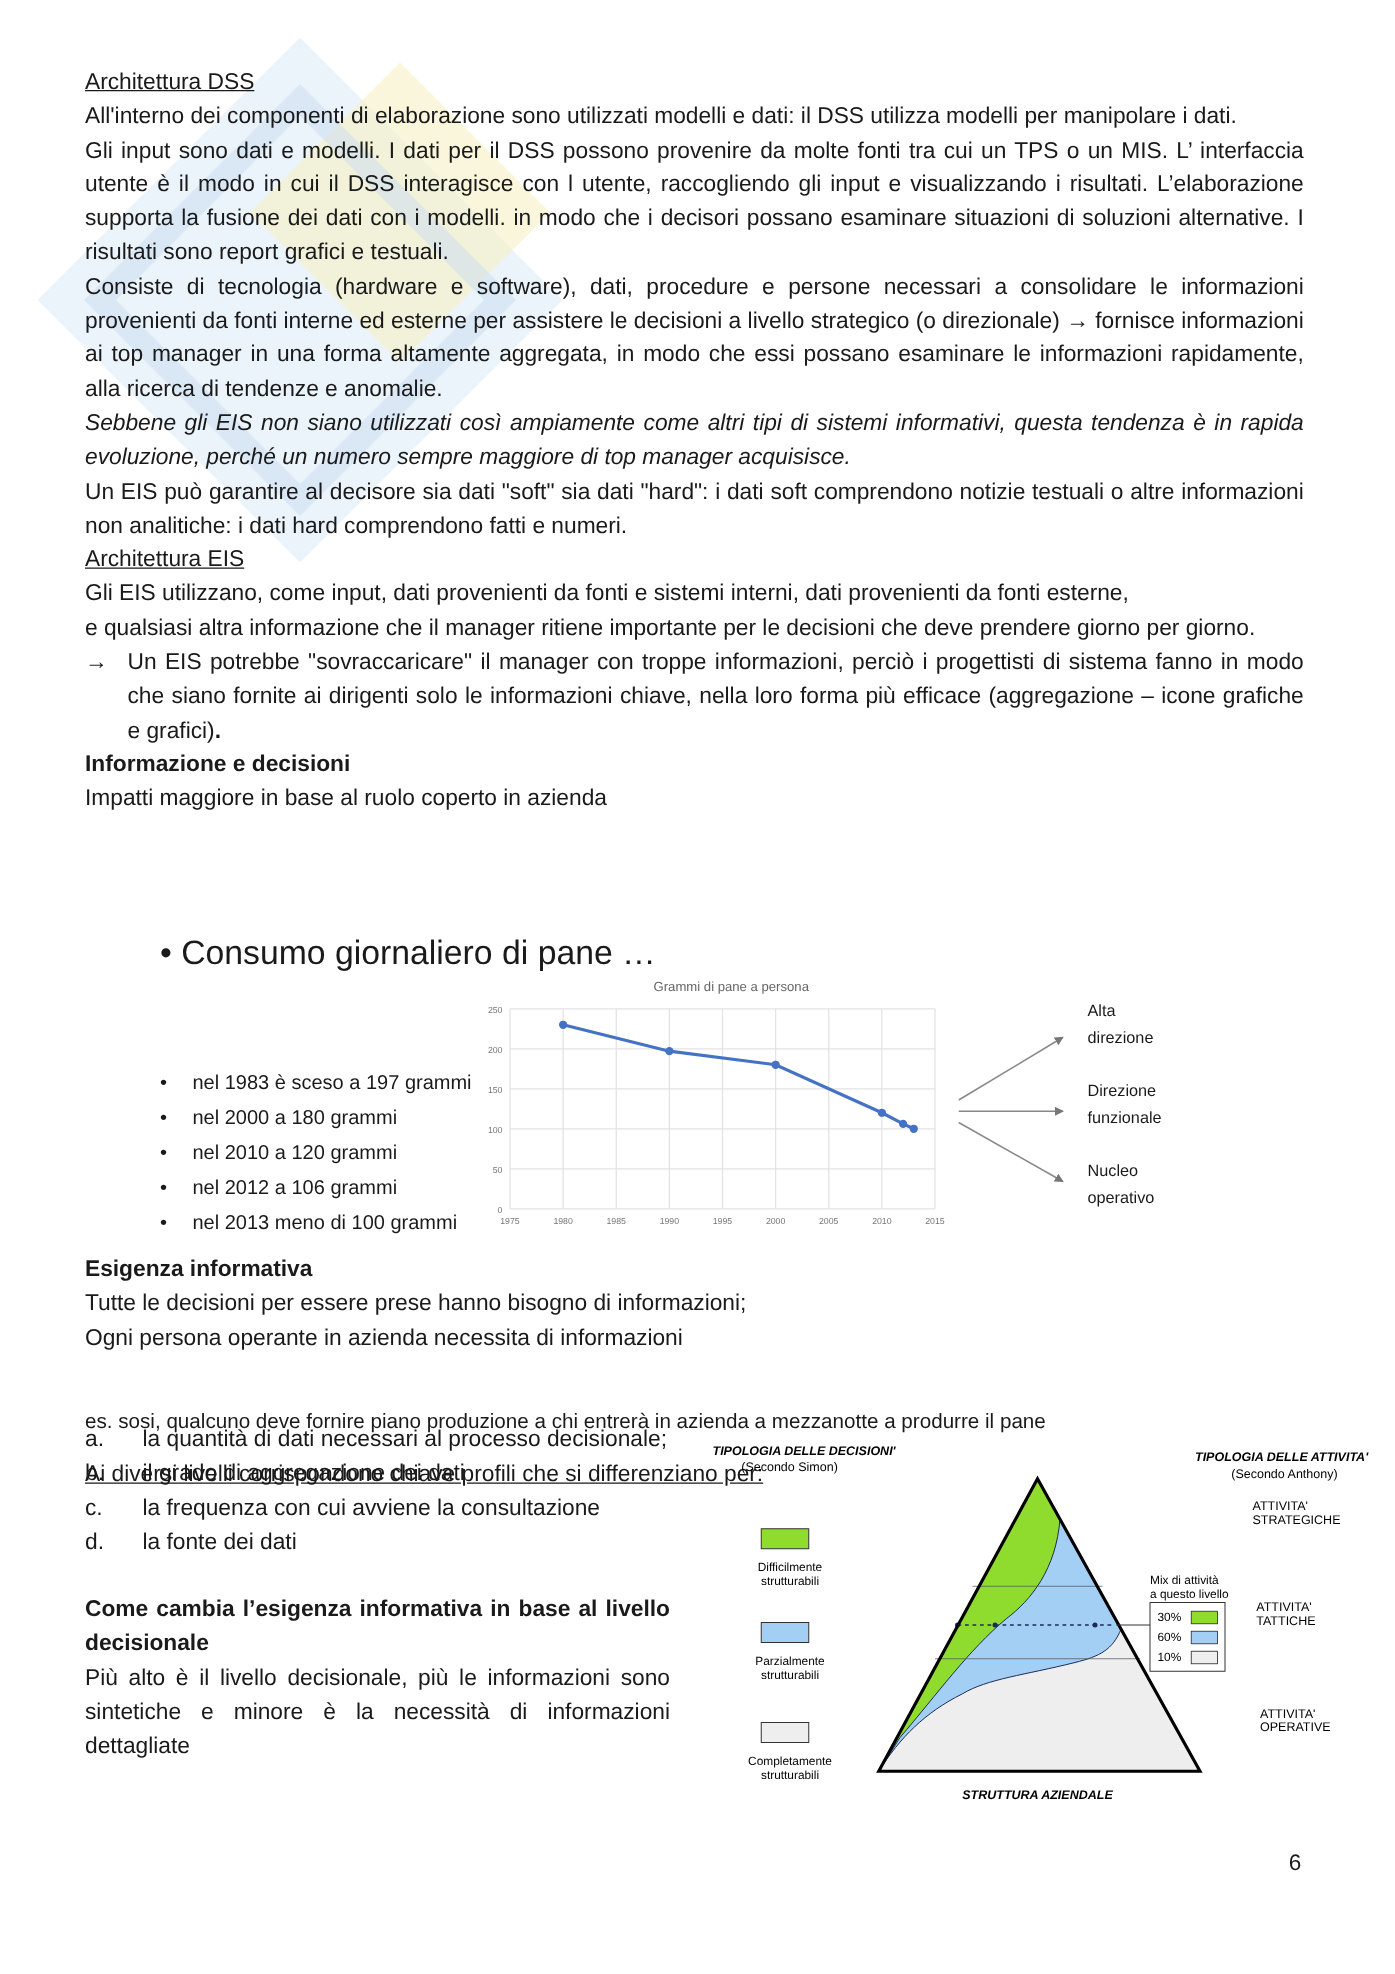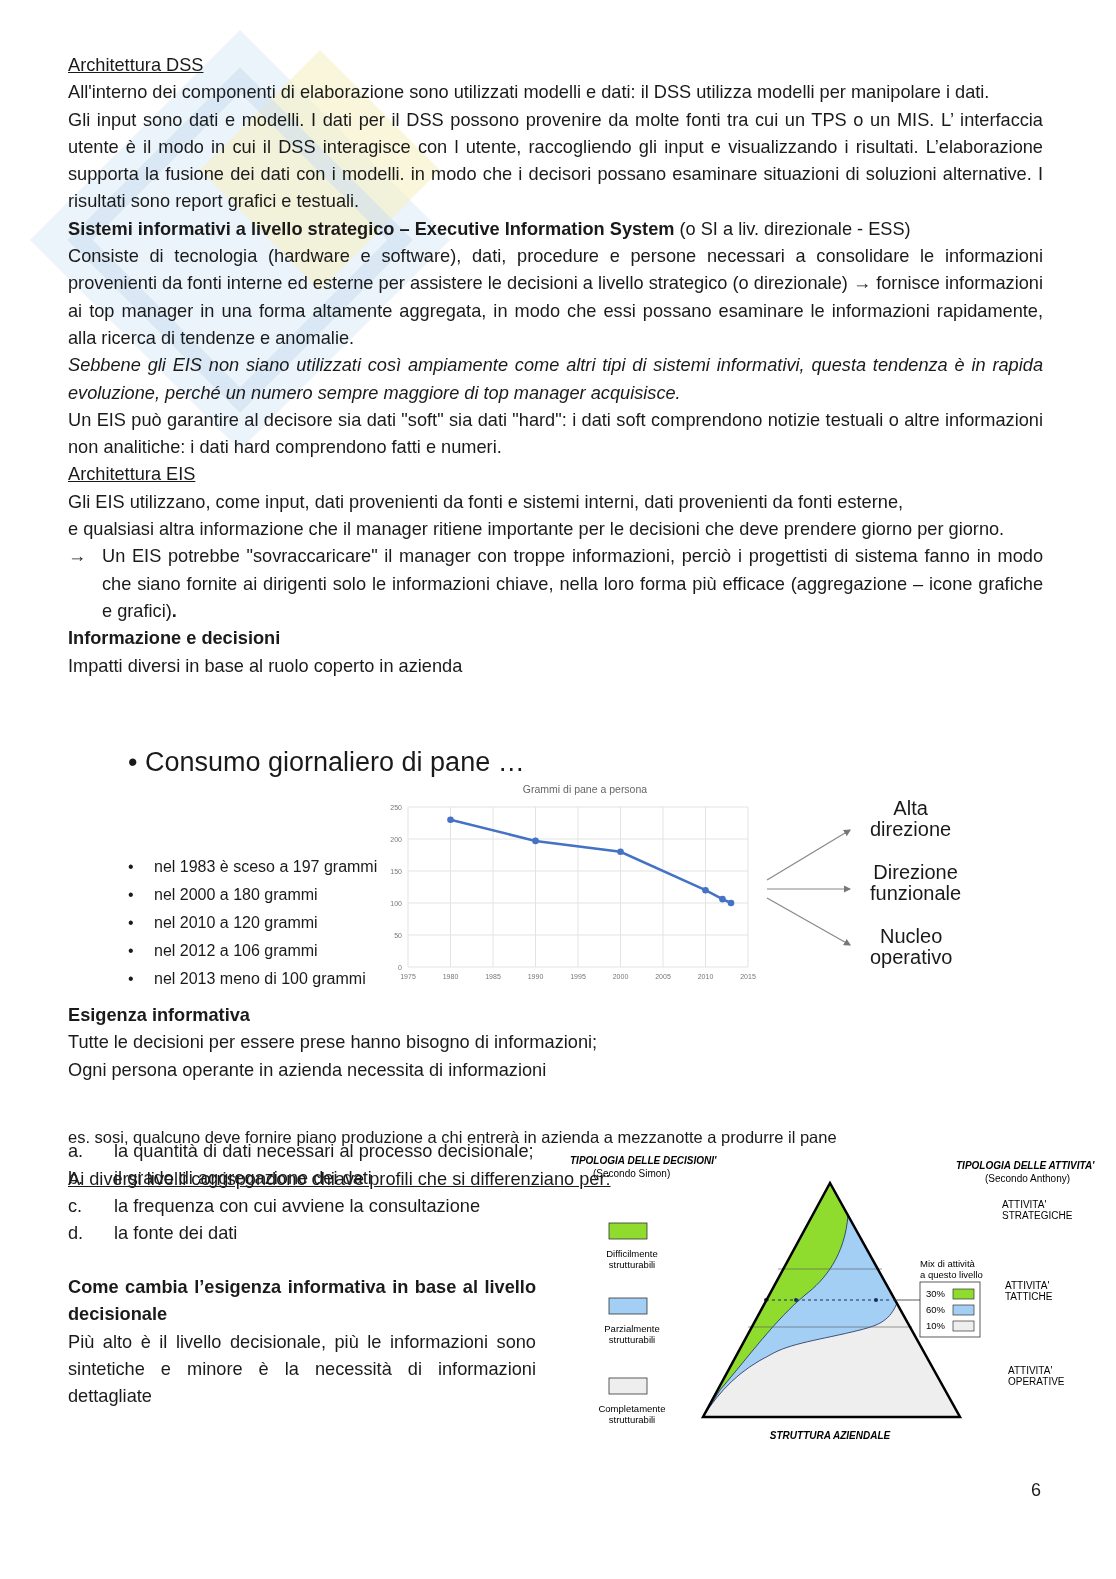--- a/index.html
+++ b/index.html
@@ -16,54 +16,53 @@
   .arrow-item { display: flex; }
   .arrow-item .ar { width: 34px; flex: none; }
   .arrow-item .tx { flex: 1; text-align: justify; text-align-last: left; }
   .fig1 { position: absolute; left: 110px; top: 745px; width: 880px; height: 250px; z-index: 1; }
   .fig1 .head { position: absolute; left: 18px; top: 2px; font-size: 27px; }
   .fig1 ul { position: absolute; left: 0px; top: 108px; margin: 0; padding: 0; list-style: none; }
   .fig1 li { font-size: 16px; line-height: 28px; }
   .fig1 li .dot { display: inline-block; width: 26px; padding-left: 18px; }
   .chartbox { position: absolute; left: 270px; top: 30px; width: 390px; height: 215px; }
   .roles { position: absolute; left: 650px; top: 40px; width: 230px; height: 190px; }
-  .role { position: absolute; left: 110px; font-size: 20px; line-height: 21px; text-align: center; }
+  .role { position: absolute; left: 110px; font-size: 13px; line-height: 21px; }
   .lower { position: absolute; left: 68px; top: 1138px; width: 468px; z-index: 1; }
   .ol-item { display: flex; font-size: 18.2px; line-height: 27.3px; }
   .ol-item .k { width: 34px; flex: none; }
   .ol-item .t { flex: 1; text-align: justify; text-align-last: left; margin-left: 12px; }
   .fig2 { position: absolute; left: 560px; top: 1145px; width: 556px; height: 300px; z-index: 1; }
   .pnum { position: absolute; left: 1031px; top: 1480px; font-size: 18px; }
 </style>
 </head>
 <body>
 
 <svg class="watermark" viewBox="0 0 440 440">
   <polygon points="220,10 430,220 220,430 10,220" fill="#dbe9f7" opacity="0.55"></polygon>
   <polygon points="300,30 420,150 300,270 180,150" fill="#f7f0c4" opacity="0.6"></polygon>
   <polygon points="220,60 380,220 220,380 60,220" fill="none" stroke="#c9def2" stroke-width="18" opacity="0.5"></polygon>
 </svg>
 
 <div class="page">
   <p class="p u">Architettura DSS</p>
   <p class="p just">All'interno dei componenti di elaborazione sono utilizzati modelli e dati: il DSS utilizza modelli per manipolare i dati.</p>
   <p class="p just">Gli input sono dati e modelli. I dati per il DSS possono provenire da molte fonti tra cui un TPS o un MIS. L’ interfaccia utente è il modo in cui il DSS interagisce con l utente, raccogliendo gli input e visualizzando i risultati. L’elaborazione supporta la fusione dei dati con i modelli. in modo che i decisori possano esaminare situazioni di soluzioni alternative. I risultati sono report grafici e testuali.</p>
-  <p class="p"><span class="b">Sistemi informativi a livello strategico – Executive Information System</span><span> (o SI a liv. direzionale - ESS)</span></p>
   <p class="p just"><span>Consiste di tecnologia (hardware e software), dati, procedure e persone necessari a consolidare le informazioni provenienti da fonti interne ed esterne per assistere le decisioni a livello strategico (o direzionale) </span><span>→</span><span> fornisce informazioni ai top manager in una forma altamente aggregata, in modo che essi possano esaminare le informazioni rapidamente, alla ricerca di tendenze e anomalie.</span></p>
   <p class="p just i">Sebbene gli EIS non siano utilizzati così ampiamente come altri tipi di sistemi informativi, questa tendenza è in rapida evoluzione, perché un numero sempre maggiore di top manager acquisisce.</p>
   <p class="p just">Un EIS può garantire al decisore sia dati "soft" sia dati "hard": i dati soft comprendono notizie testuali o altre informazioni non analitiche: i dati hard comprendono fatti e numeri.</p>
   <p class="p u">Architettura EIS</p>
   <p class="p">Gli EIS utilizzano, come input, dati provenienti da fonti e sistemi interni, dati provenienti da fonti esterne,</p>
   <p class="p just">e qualsiasi altra informazione che il manager ritiene importante per le decisioni che deve prendere giorno per giorno.</p>
   <div class="p arrow-item">
     <span class="ar">→</span>
     <span class="tx"><span>Un EIS potrebbe "sovraccaricare" il manager con troppe informazioni, perciò i progettisti di sistema fanno in modo che siano fornite ai dirigenti solo le informazioni chiave, nella loro forma più efficace (aggregazione – icone grafiche e grafici)</span><b>.</b></span>
   </div>
   <p class="p b">Informazione e decisioni</p>
-  <p class="p">Impatti diversi in base al ruolo coperto in azienda</p>
+  <p class="p">Impatti maggiore in base al ruolo coperto in azienda</p>
 </div>
 
 <div class="fig1">
   <div class="head">• Consumo giornaliero di pane …</div>
   <ul>
     <li><span class="dot">•</span><span>nel 1983 è sceso a 197 grammi</span></li>
     <li><span class="dot">•</span><span>nel 2000 a 180 grammi</span></li>
     <li><span class="dot">•</span><span>nel 2010 a 120 grammi</span></li>
     <li><span class="dot">•</span><span>nel 2012 a 106 grammi</span></li>
     <li><span class="dot">•</span><span>nel 2013 meno di 100 grammi</span></li>

